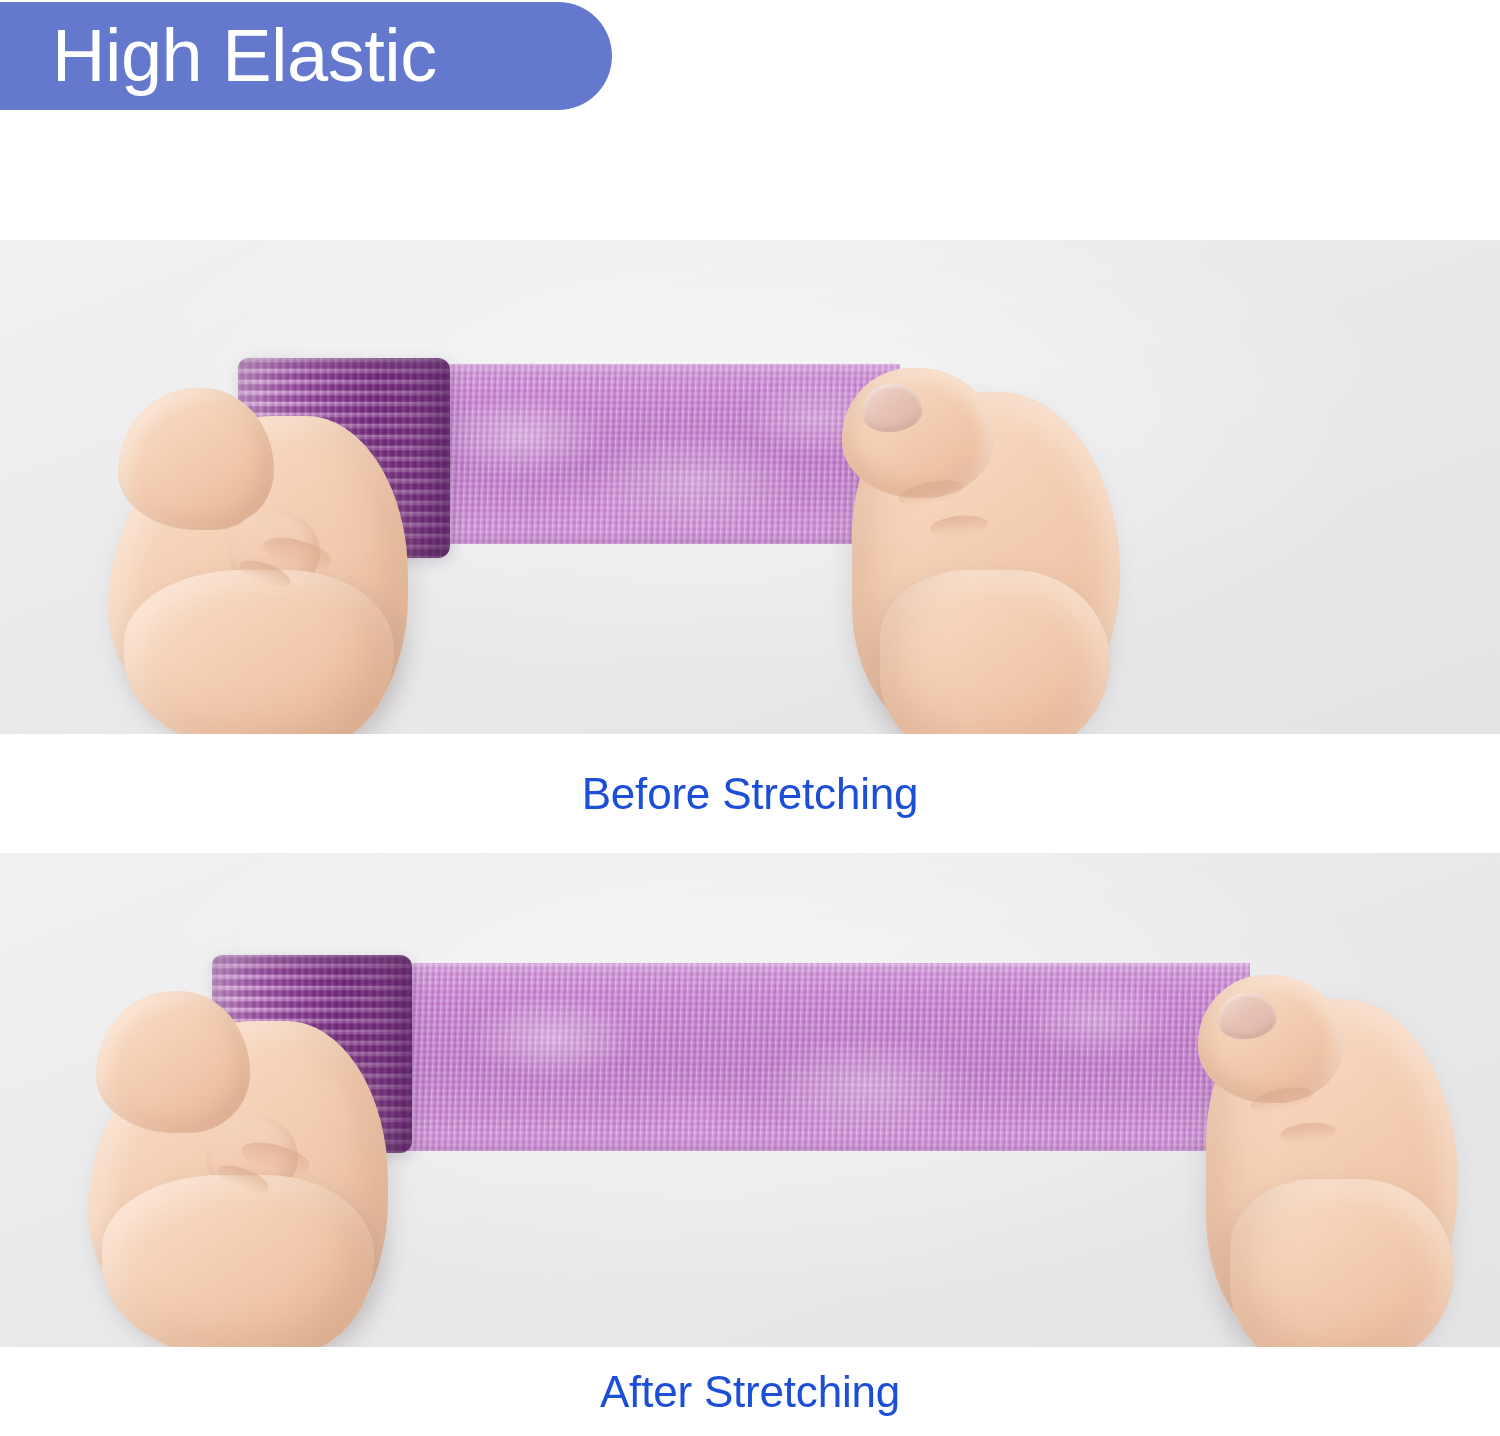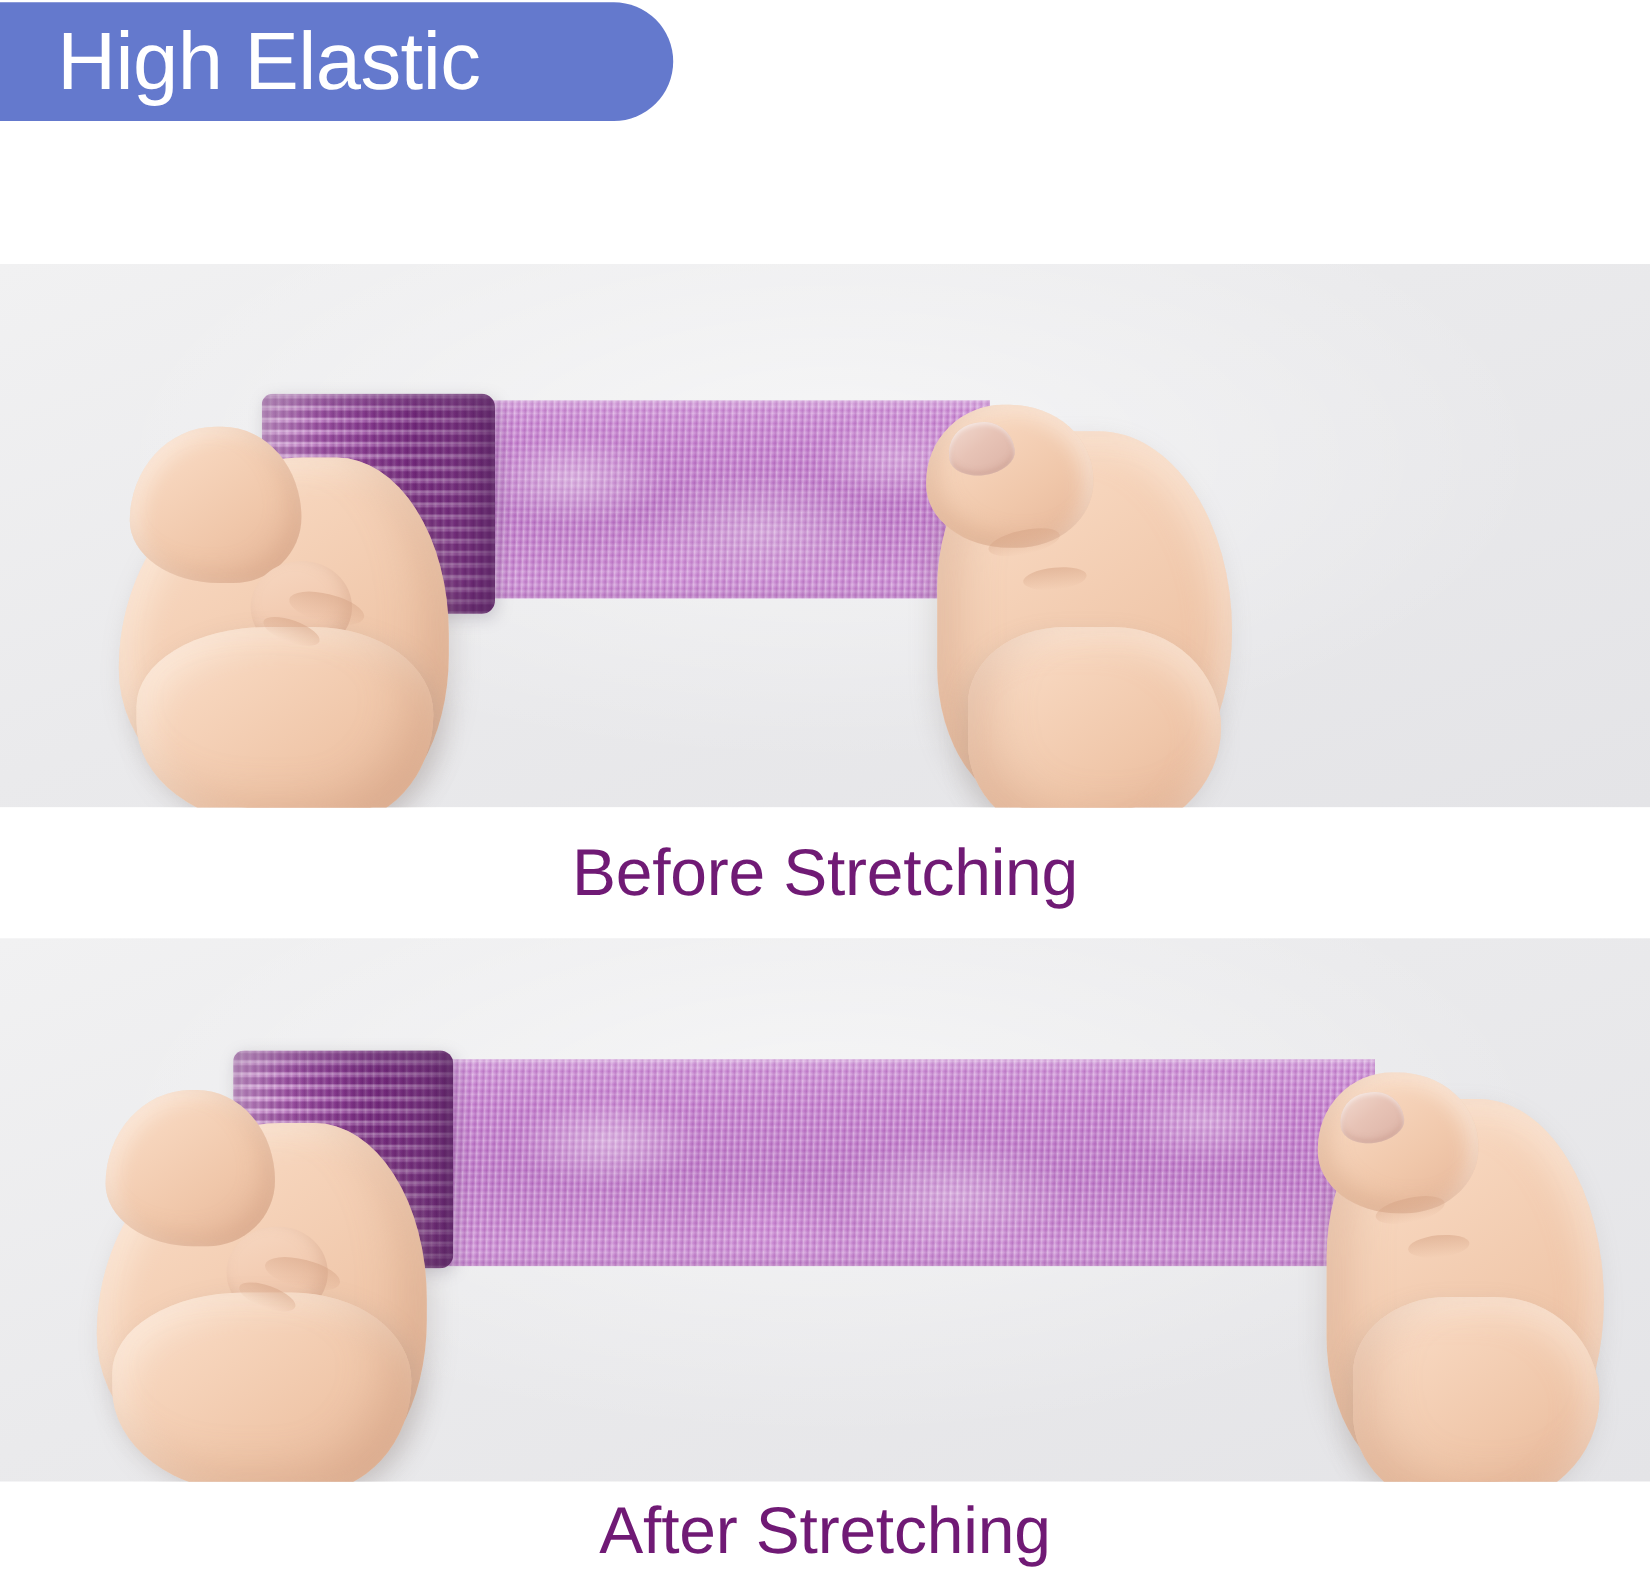--- a/index.html
+++ b/index.html
@@ -141,22 +141,22 @@
     position:absolute; border-radius:50%;
     background:linear-gradient(180deg,rgba(214,164,134,.55),rgba(214,164,134,0));
     z-index:6;
   }
 
   
   .caption-band{ position:absolute; left:0; width:1500px; background:#fff; display:flex; align-items:center; justify-content:center; }
   #caption-before{ top:734px; height:119px; }
   #caption-after { top:1347px; height:89px; }
   .caption-text{
-    color:#701a75;
-    font-size:60px;
+    color:#1d4ed8;
+    font-size:44px;
     letter-spacing:-0.2px;
     white-space:nowrap;
     font-weight:400;
   }
 </style>
 </head>
 <body>
 
 <div class="page">
 

